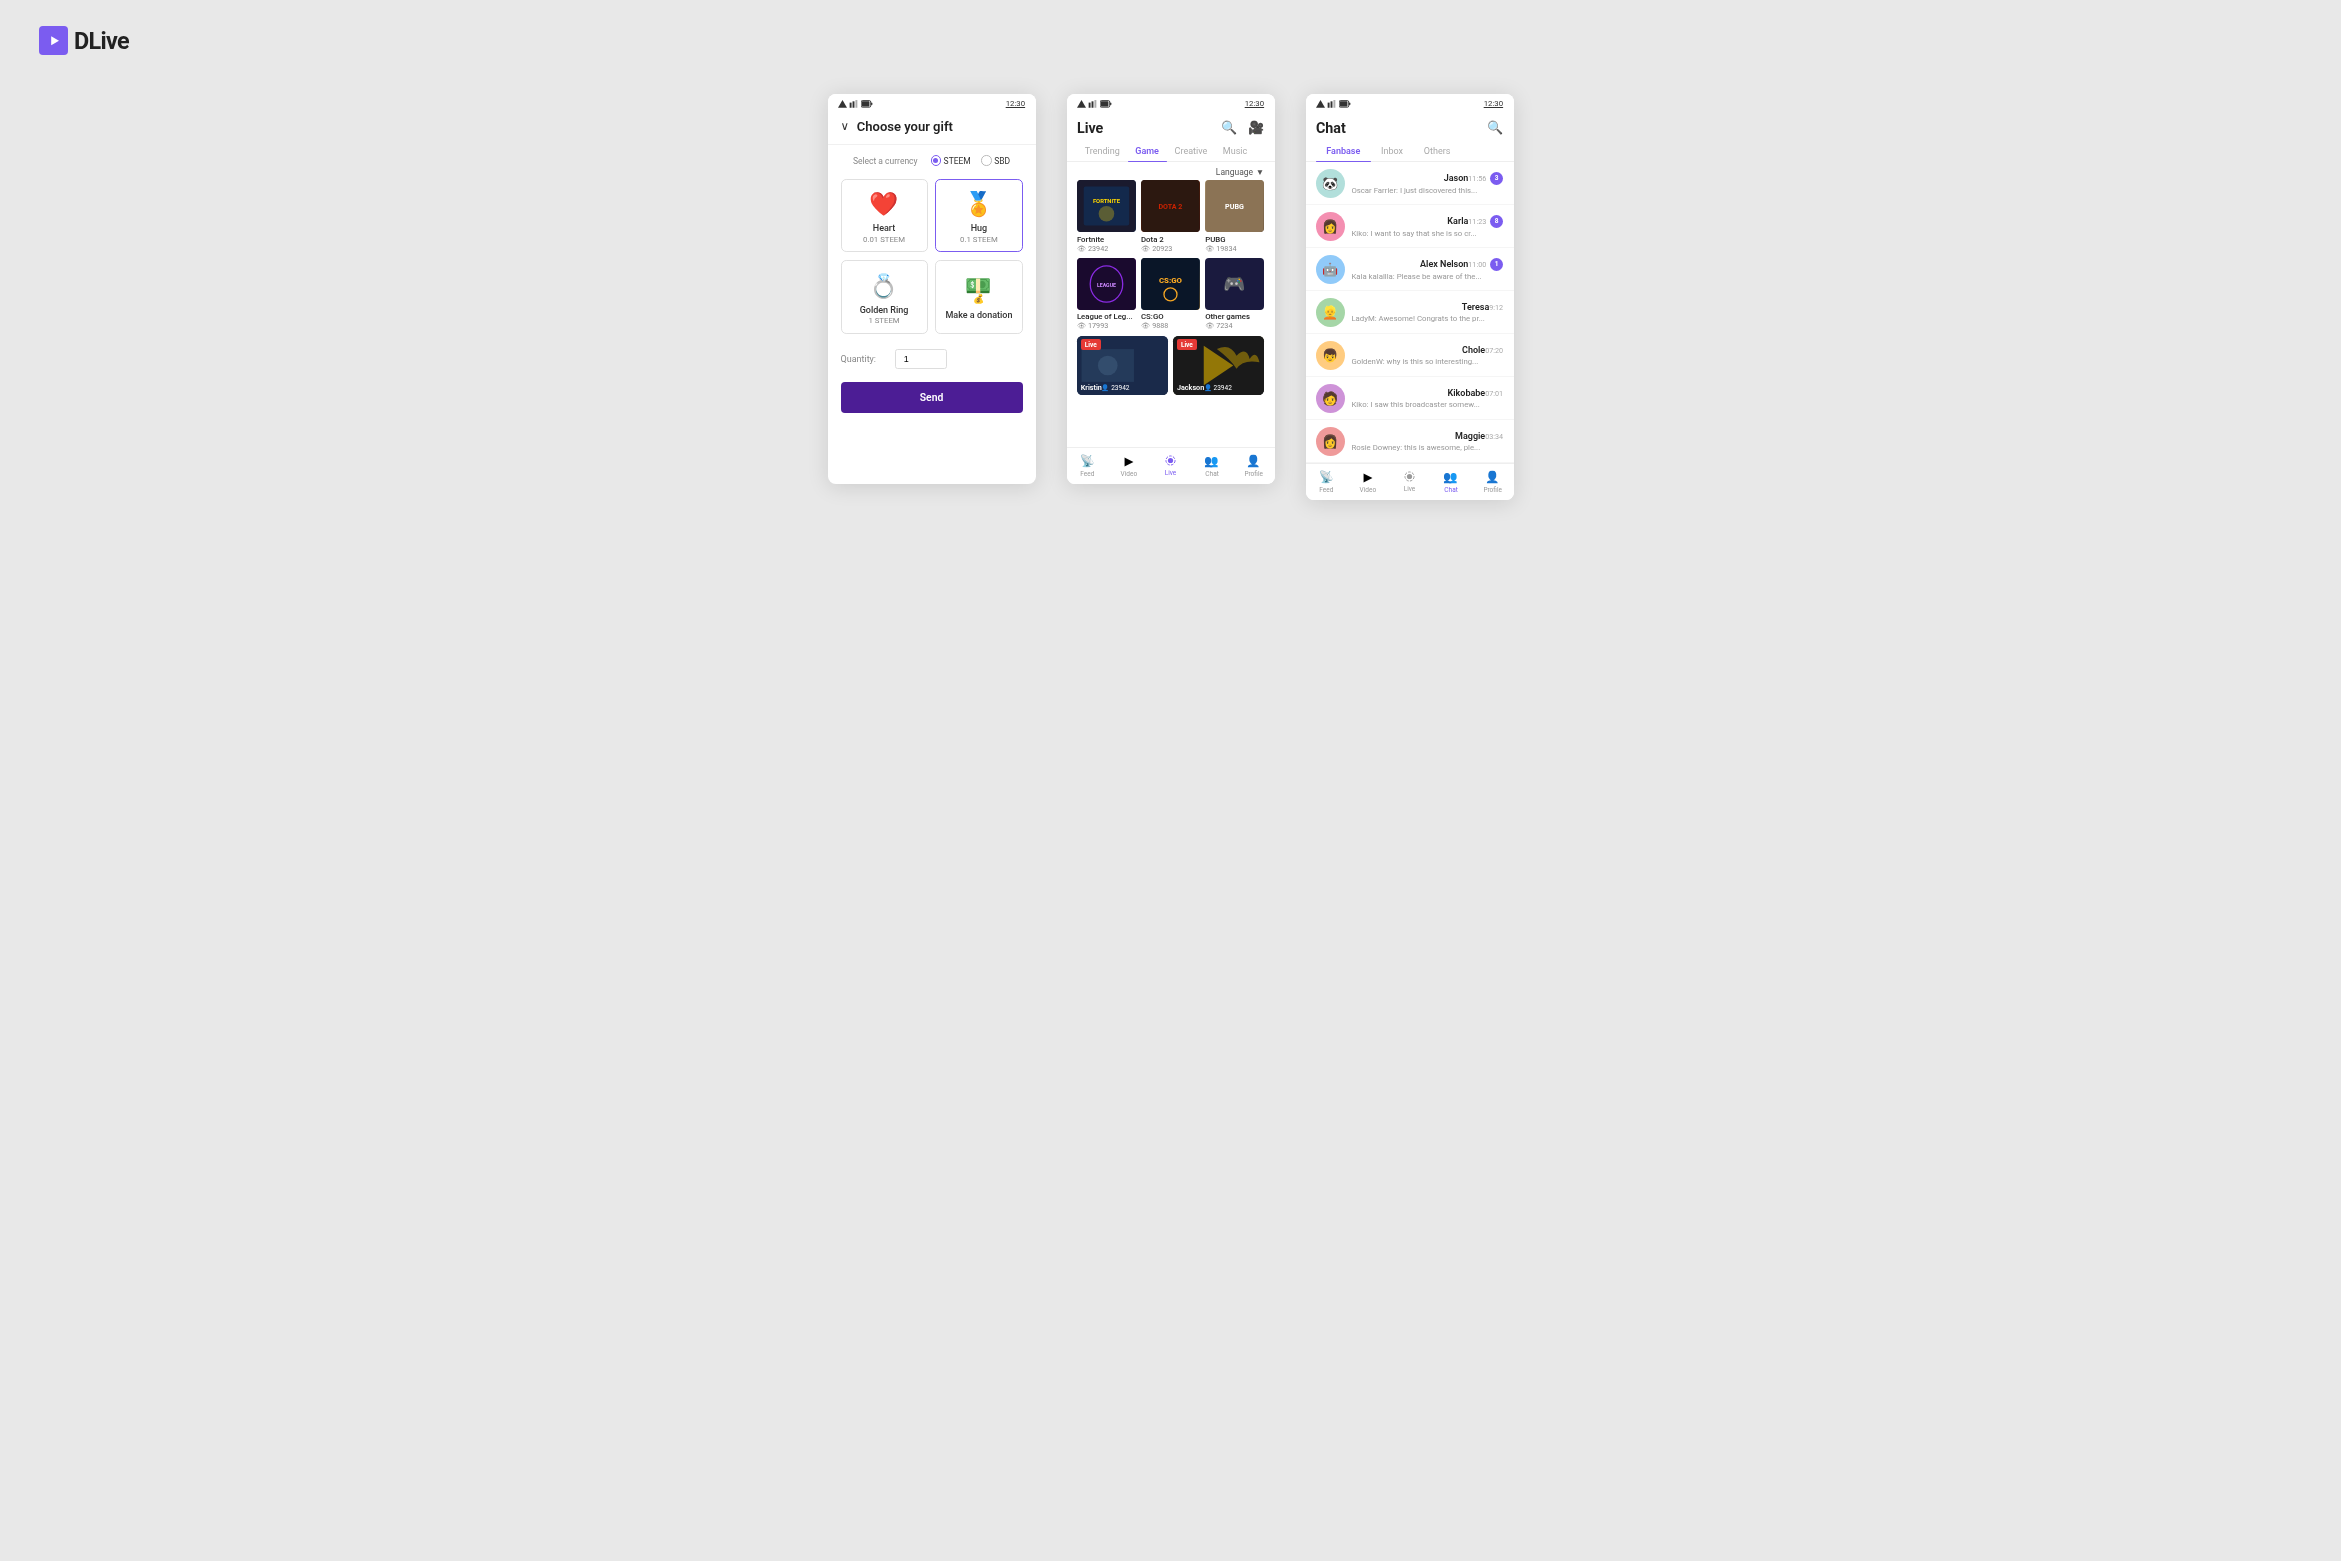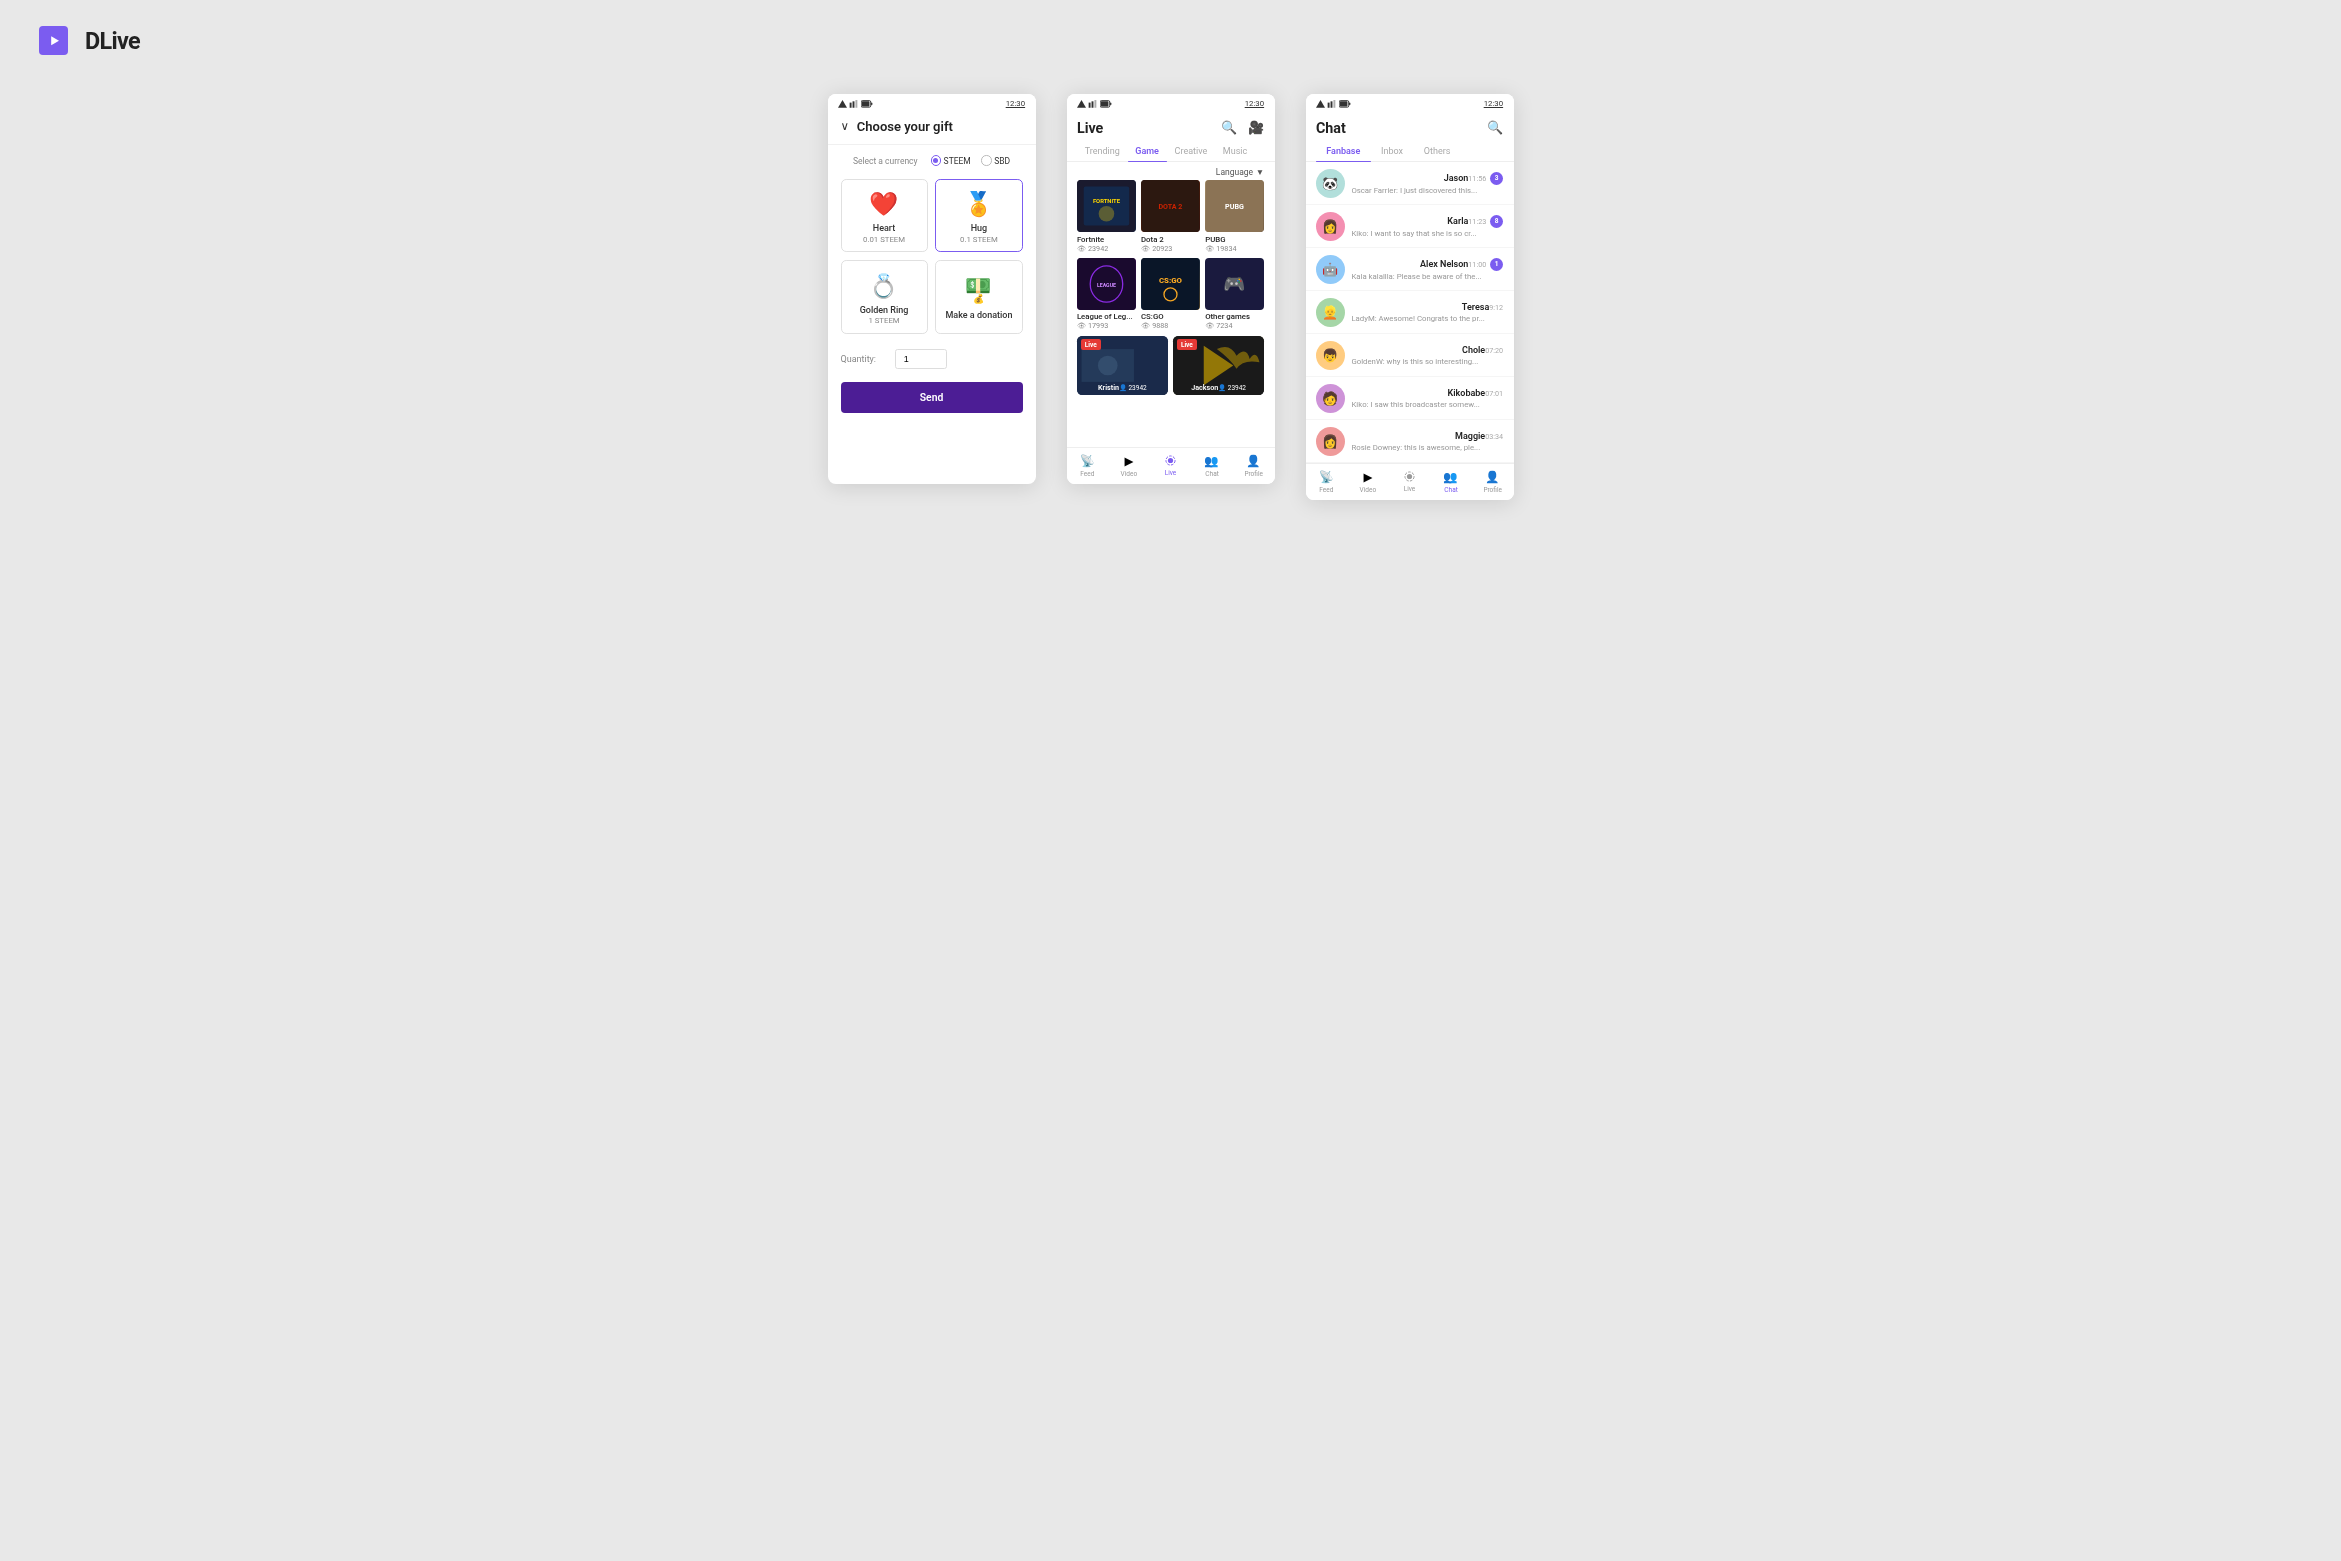--- a/index.html
+++ b/index.html
@@ -9,21 +9,21 @@
       min-height: 100vh;
       display: flex;
       flex-direction: column;
       align-items: flex-start;
       padding: 26px 39px;
     }
     .logo-area {
       display: flex;
       align-items: center;
       margin-bottom: 39px;
-      gap: 17px;
+      gap: 6px;
     }
     .logo-icon {
       width: 29px;
       height: 29px;
       background: #7B5CF0;
       border-radius: 3.9px;
       display: flex;
       align-items: center;
       justify-content: center;
     }
@@ -323,21 +323,21 @@
       font-weight: 700;
       padding: 1.3px 3.9px;
       border-radius: 2px;
     }
     .stream-info {
       position: absolute;
       bottom: 2.6px;
       left: 3.9px;
       right: 3.9px;
       display: flex;
-      justify-content: center;
+      justify-content: flex-start;
       align-items: center;
     }
     .stream-name {
       font-size: 7.2px;
       color: #fff;
       font-weight: 600;
     }
     .stream-viewers {
       font-size: 6.5px;
       color: #fff;

